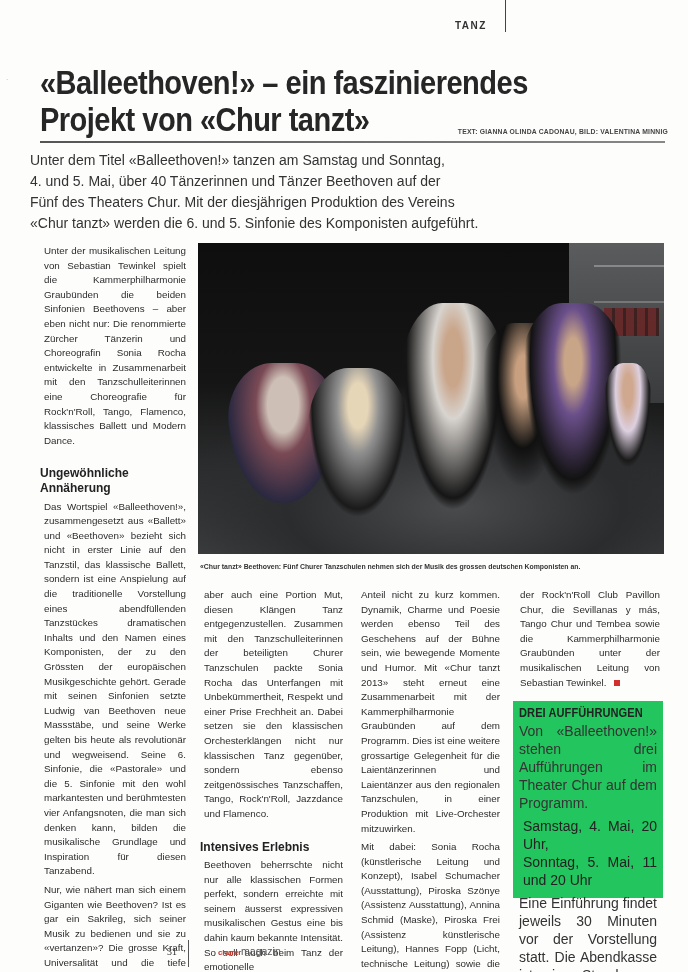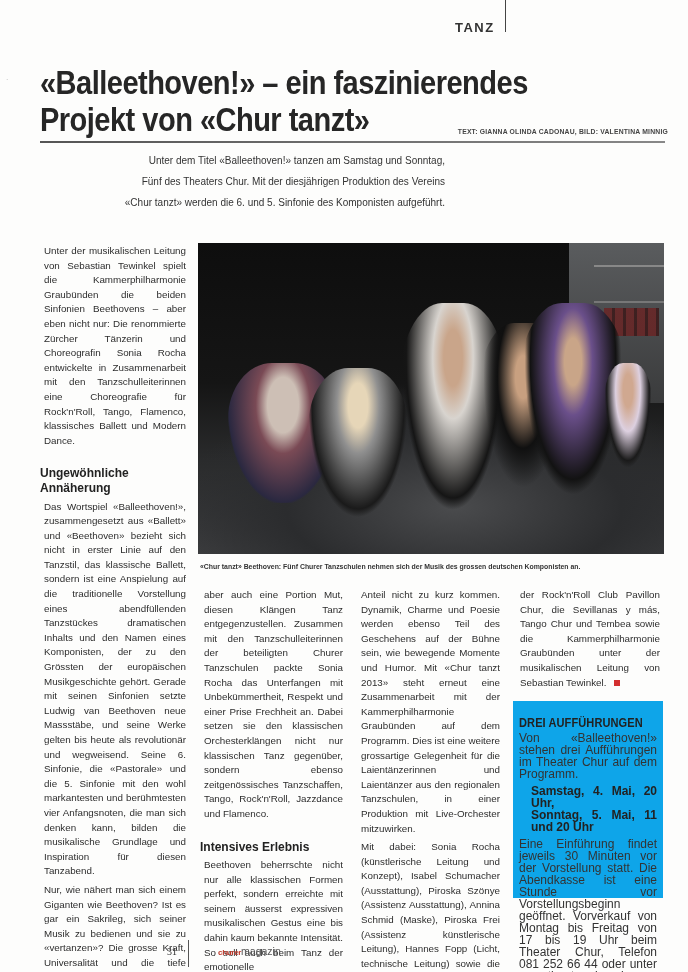--- a/index.html
+++ b/index.html
@@ -1,30 +1,30 @@
 <!DOCTYPE html>
 <html><head>
 <meta charset="utf-8">
 <style>
   * { box-sizing: border-box; margin: 0; padding: 0; }
   html, body { width: 688px; height: 972px; background: #fdfdfc; overflow: hidden; }
   body { position: relative; font-family: "Liberation Sans", sans-serif; color: #2a2a2a; }
 
-  .section-label { position: absolute; left: 455px; top: 20px; font-size: 13px; font-weight: bold; letter-spacing: 1.5px; color: #333; }
+  .section-label { position: absolute; left: 455px; top: 20px; font-size: 10px; font-weight: bold; letter-spacing: 1.5px; color: #333; }
   .section-rule { position: absolute; left: 505px; top: 0; width: 1px; height: 32px; background: #444; }
 
   .page-mark { position: absolute; left: 6px; top: 76px; font-size: 7px; color: #bbb; }
 
   .title { position: absolute; left: 40px; top: 64px; font-family: "Liberation Sans", sans-serif; font-weight: bold; font-size: 33px; line-height: 37px; color: #262626; letter-spacing: -0.6px; transform: scaleX(0.88); transform-origin: left top; white-space: nowrap; }
 
   .credits { position: absolute; right: 20px; top: 128px; font-size: 6.8px; font-weight: bold; color: #444; letter-spacing: 0.2px; }
 
   .title-rule { position: absolute; left: 40px; top: 141px; width: 625px; height: 2px; background: linear-gradient(to right, #555, #888); }
 
-  .lead { position: absolute; left: 30px; top: 150px; width: 415px; text-align: right; font-size: 10px; line-height: 21px; color: #333; }
+  .lead { position: absolute; left: 30px; top: 150px; width: 415px; text-align: left; font-size: 14px; line-height: 21px; color: #333; }
   .lead p { margin: 0; white-space: nowrap; }
 
   .col { position: absolute; font-size: 9.8px; line-height: 14.6px; text-align: justify; color: #2d2d2d; }
   .col p { margin: 4px; }
   .col h3 { font-size: 12px; font-weight: bold; line-height: 14.6px; margin: 0; color: #222; }
   .col1 { left: 40px; top: 240px; width: 150px; }
   .col2 { left: 200px; top: 584px; width: 147px; }
   .col3 { left: 357px; top: 584px; width: 147px; }
   .col4 { left: 516px; top: 584px; width: 148px; }
   .gap { height: 14px; }
@@ -35,24 +35,24 @@
       radial-gradient(ellipse 60% 40% at 55% 85%, #4a4b4d 0%, #2b2c2e 60%, transparent 100%),
       linear-gradient(to bottom, #0e0e0e 0%, #151515 45%, #2a2b2c 70%, #3b3c3e 100%); }
   .photo .wall { position: absolute; right: 0; top: 0; width: 95px; height: 160px; background: linear-gradient(#5a5c5e, #3a3b3c); }
   .photo .rail { position: absolute; right: 0; top: 22px; width: 70px; height: 2px; background: #888; }
   .photo .rail2 { position: absolute; right: 0; top: 58px; width: 70px; height: 2px; background: #777; }
   .photo .seats { position: absolute; right: 5px; top: 65px; width: 55px; height: 28px; background: repeating-linear-gradient(90deg, #6b2222 0 8px, #3a1515 8px 11px); opacity: 0.8; }
   .dancer { position: absolute; border-radius: 40% 40% 20% 20%; }
 
   .caption { position: absolute; left: 200px; top: 563px; font-size: 6.9px; font-weight: bold; color: #333; white-space: nowrap; }
 
-  .infobox { position: absolute; left: 513px; top: 701px; width: 150px; height: 197px; background: #0ea5e9; padding: 15px 6px; }
+  .infobox { position: absolute; left: 513px; top: 701px; width: 150px; height: 197px; background: #22c55e; padding: 5px 6px; }
   .infobox h2 { font-size: 12px; font-weight: bold; letter-spacing: 0.1px; color: #222; margin-bottom: 2px; transform: scaleX(0.92); transform-origin: left; white-space: nowrap; }
-  .infobox p { font-size: 12px; line-height: 12px; color: #333; text-align: justify; }
-  .infobox .dates { font-weight: bold; margin: 5px 0 5px 12px; color: #222; }
+  .infobox p { font-size: 14px; line-height: 18px; color: #333; text-align: justify; }
+  .infobox .dates { font-weight: normal; margin: 5px 0 5px 4px; color: #222; }
 
   .footer-num { position: absolute; left: 167px; top: 946px; font-family: "Liberation Serif", serif; font-size: 10px; color: #333; }
   .footer-rule { position: absolute; left: 188px; top: 940px; width: 1px; height: 27px; background: #555; }
   .footer-logo { position: absolute; left: 198px; top: 945px; font-size: 10.5px; color: #555; white-space: nowrap; }
   .footer-logo .brand { color: #c0392b; font-weight: bold; font-size: 8px; letter-spacing: -0.3px; margin-left: 20px; }
 </style>
 </head>
 <body>
 
 <div class="section-label">TANZ</div>
@@ -61,20 +61,21 @@
 
 <h1 class="title">
   <span>«Balleethoven!» – ein faszinierendes</span><br>
   <span>Projekt von «Chur tanzt»</span>
 </h1>
 <div class="credits">TEXT: GIANNA OLINDA CADONAU, BILD: VALENTINA MINNIG</div>
 <div class="title-rule"></div>
 
 <div class="lead">
   <p>Unter dem Titel «Balleethoven!» tanzen am Samstag und Sonntag,</p>
+  <p>4. und 5. Mai, über 40 Tänzerinnen und Tänzer Beethoven auf der</p>
   <p>Fünf des Theaters Chur. Mit der diesjährigen Produktion des Vereins</p>
   <p>«Chur tanzt» werden die 6. und 5. Sinfonie des Komponisten aufgeführt.</p>
 </div>
 
 <div class="col col1">
   <p>Unter der musikalischen Leitung von Sebastian Tewinkel spielt die Kammerphilharmonie Graubünden die beiden Sinfonien Beethovens – aber eben nicht nur: Die renommierte Zürcher Tänzerin und Choreografin Sonia Rocha entwickelte in Zusammenarbeit mit den Tanzschulleiterinnen eine Choreografie für Rock'n'Roll, Tango, Flamenco, klassisches Ballett und Modern Dance.</p>
   <div class="gap"></div>
   <h3>Ungewöhnliche Annäherung</h3>
   <p>Das Wortspiel «Balleethoven!», zusammengesetzt aus «Ballett» und «Beethoven» bezieht sich nicht in erster Linie auf den Tanzstil, das klassische Ballett, sondern ist eine Anspielung auf die traditionelle Vorstellung eines abendfüllenden Tanzstückes dramatischen Inhalts und den Namen eines Komponisten, der zu den Grössten der europäischen Musikgeschichte gehört. Gerade mit seinen Sinfonien setzte Ludwig van Beethoven neue Massstäbe, und seine Werke gelten bis heute als revolutionär und wegweisend. Seine 6. Sinfonie, die «Pastorale» und die 5. Sinfonie mit den wohl markantesten und berühmtesten vier Anfangsnoten, die man sich denken kann, bilden die musikalische Grundlage und Inspiration für diesen Tanzabend.</p>
   <p>Nur, wie nähert man sich einem Giganten wie Beethoven? Ist es gar ein Sakrileg, sich seiner Musik zu bedienen und sie zu «vertanzen»? Die grosse Kraft, Universalität und die tiefe Menschlichkeit, die in Beethovens Musik liegt, inspirierte die Choreografin und Tänzerin Sonia Rocha. Gleichzeitig verlangt es</p>

